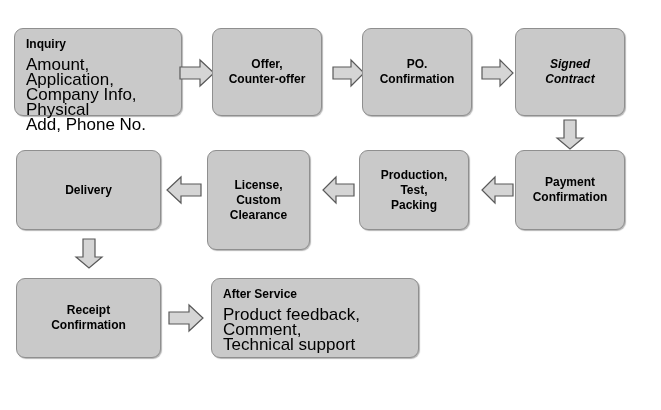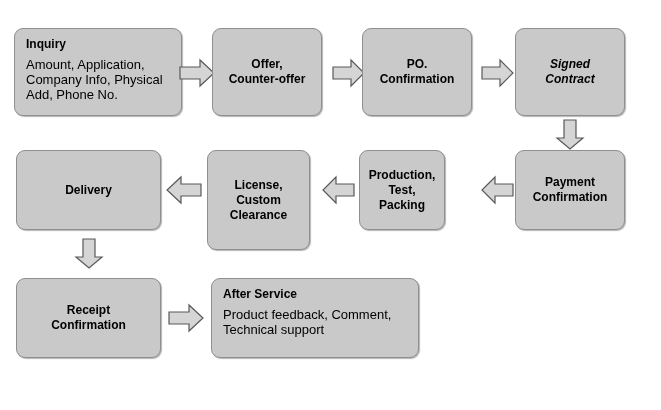--- a/index.html
+++ b/index.html
@@ -48,21 +48,21 @@
     text-align: left;
   }
   .detail-title {
     font-weight: bold;
     font-size: 12px;
     line-height: 14px;
     margin: 0 0 6px 0;
   }
   .detail-body {
     font-weight: normal;
-    font-size: 13px;
+    font-size: 17px;
     line-height: 15px;
     white-space: pre-line;
   }
 
   
   .arrow {
     position: absolute;
   }
   .arrow svg {
     display: block;
@@ -130,21 +130,21 @@
     <div class="node-label">Payment
 Confirmation</div>
   </div>
 
   <div class="arrow" style="left:481px; top:175px; width:33px; height:30px;">
     <svg width="33" height="30" viewBox="0 0 33 30" aria-hidden="true">
       <polygon class="arrow-body" points="32,9 14,9 14,2 1,15 14,28 14,21 32,21"></polygon>
     </svg>
   </div>
 
-  <div class="node centered" style="left:359px; top:150px; width:86px; height:80px;">
+  <div class="node centered" style="left:359px; top:150px; width:110px; height:80px;">
     <div class="node-label">Production,
 Test,
 Packing</div>
   </div>
 
   <div class="arrow" style="left:322px; top:175px; width:33px; height:30px;">
     <svg width="33" height="30" viewBox="0 0 33 30" aria-hidden="true">
       <polygon class="arrow-body" points="32,9 14,9 14,2 1,15 14,28 14,21 32,21"></polygon>
     </svg>
   </div>

